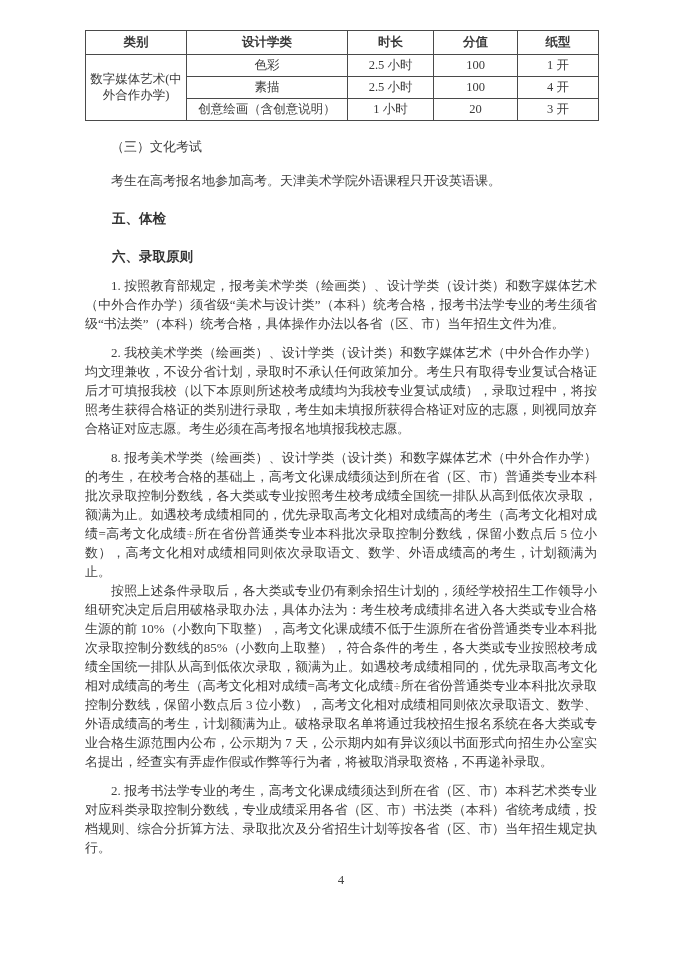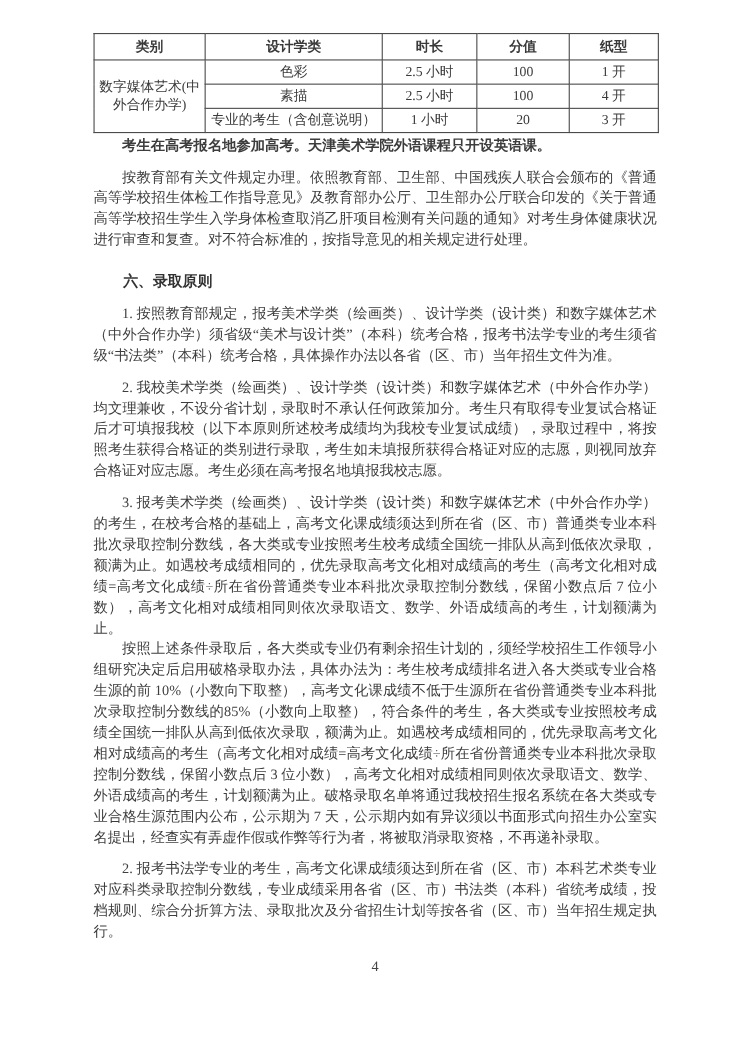--- a/index.html
+++ b/index.html
@@ -59,21 +59,21 @@
     font-weight: bold;
     color: #333333;
     font-size: 13.5px;
   }
   .b {
     font-family: "Liberation Sans", sans-serif;
     font-weight: normal;
     color: #383838;
   }
   .mt-sec   { margin-top: 16px; }
-  .mt-line  { margin-top: 1px; font-weight: bold; }
+  .mt-line  { margin-top: 15px; }
   .mt-head  { margin-top: 19px; }
   .mt-para  { margin-top: 10px; }
   .mt-none  { margin-top: 0; }
   .footer {
     margin-top: 15px;
     text-align: center;
     font-size: 13px;
     color: #444444;
   }
 </style>
@@ -105,41 +105,42 @@
       <td>100</td>
       <td>1 开</td>
     </tr>
     <tr>
       <td>素描</td>
       <td>2.5 小时</td>
       <td>100</td>
       <td>4 开</td>
     </tr>
     <tr>
-      <td>专业的考生（含创意说明）</td>
+      <td>创意绘画（含创意说明）</td>
       <td>1 小时</td>
       <td>20</td>
       <td>3 开</td>
     </tr>
   </tbody>
     </table>
 
+  <p class="t indent mt-sec">（三）文化考试</p>
 
   <p class="t indent mt-line">考生在高考报名地参加高考。天津美术学院外语课程只开设英语课。</p>
 
+  <p class="t indent h-bold mt-head">五、体检</p>
 
-  <p class="t indent mt-para">按教育部有关文件规定办理。依照教育部、卫生部、中国残疾人联合会颁布的《普通高等学校招生体检工作指导意见》及教育部办公厅、卫生部办公厅联合印发的《关于普通高等学校招生学生入学身体检查取消乙肝项目检测有关问题的通知》对考生身体健康状况进行审查和复查。对不符合标准的，按指导意见的相关规定进行处理。</p>
 
   <p class="t indent h-bold mt-head">六、录取原则</p>
 
   <p class="t indent mt-para">1. 按照教育部规定，报考美术学类（绘画类）、设计学类（设计类）和数字媒体艺术（中外合作办学）须省级“美术与设计类”（本科）统考合格，报考书法学专业的考生须省级“书法类”（本科）统考合格，具体操作办法以各省（区、市）当年招生文件为准。</p>
 
   <p class="t indent mt-para"><span>2. 我校</span><span class="b">美术学类（绘画类）、设计学类（设计类）</span><span>和</span><span class="b">数字媒体艺术（中外合作办学）</span><span>均文理兼收，不设分省计划，录取时不承认任何政策加分。考生只有取得专业复试合格证后才可填报我校（以下本原则所述校考成绩均为我校专业复试成绩），录取过程中，将按照考生获得合格证的类别进行录取，考生如未填报所获得合格证对应的志愿，则视同放弃合格证对应志愿。考生必须在高考报名地填报我校志愿。</span></p>
 
-  <p class="t indent mt-para"><span>3. 报考</span><span class="b">美术学类（绘画类）、设计学类（设计类）</span><span>和</span><span class="b">数字媒体艺术（中外合作办学）</span><span>的考生，在校考合格的基础上，高考文化课成绩须达到所在省（区、市）普通类专业本科批次录取控制分数线，各大类或专业按照考生校考成绩全国统一排队从高到低依次录取，额满为止。如遇校考成绩相同的，优先录取高考文化相对成绩高的考生（高考文化相对成绩=高考文化成绩÷所在省份普通类专业本科批次录取控制分数线，保留小数点后 7 位小数），高考文化相对成绩相同则依次录取语文、数学、外语成绩高的考生，计划额满为止。</span></p>
+  <p class="t indent mt-para"><span>8. 报考</span><span class="b">美术学类（绘画类）、设计学类（设计类）</span><span>和</span><span class="b">数字媒体艺术（中外合作办学）</span><span>的考生，在校考合格的基础上，高考文化课成绩须达到所在省（区、市）普通类专业本科批次录取控制分数线，各大类或专业按照考生校考成绩全国统一排队从高到低依次录取，额满为止。如遇校考成绩相同的，优先录取高考文化相对成绩高的考生（高考文化相对成绩=高考文化成绩÷所在省份普通类专业本科批次录取控制分数线，保留小数点后 5 位小数），高考文化相对成绩相同则依次录取语文、数学、外语成绩高的考生，计划额满为止。</span></p>
 
   <p class="t indent mt-none">按照上述条件录取后，各大类或专业仍有剩余招生计划的，须经学校招生工作领导小组研究决定后启用破格录取办法，具体办法为：考生校考成绩排名进入各大类或专业合格生源的前 10%（小数向下取整），高考文化课成绩不低于生源所在省份普通类专业本科批次录取控制分数线的85%（小数向上取整），符合条件的考生，各大类或专业按照校考成绩全国统一排队从高到低依次录取，额满为止。如遇校考成绩相同的，优先录取高考文化相对成绩高的考生（高考文化相对成绩=高考文化成绩÷所在省份普通类专业本科批次录取控制分数线，保留小数点后 3 位小数），高考文化相对成绩相同则依次录取语文、数学、外语成绩高的考生，计划额满为止。破格录取名单将通过我校招生报名系统在各大类或专业合格生源范围内公布，公示期为 7 天，公示期内如有异议须以书面形式向招生办公室实名提出，经查实有弄虚作假或作弊等行为者，将被取消录取资格，不再递补录取。</p>
 
   <p class="t indent mt-para"><span>2. 报考</span><span class="b">书法学</span><span>专业的考生，高考文化课成绩须达到所在省（区、市）本科艺术类专业对应科类录取控制分数线，专业成绩采用各省（区、市）书法类（本科）省统考成绩，投档规则、综合分折算方法、录取批次及分省招生计划等按各省（区、市）当年招生规定执行。</span></p>
 
   <div class="footer">4</div>
 
 </div>
 
 </body></html>

